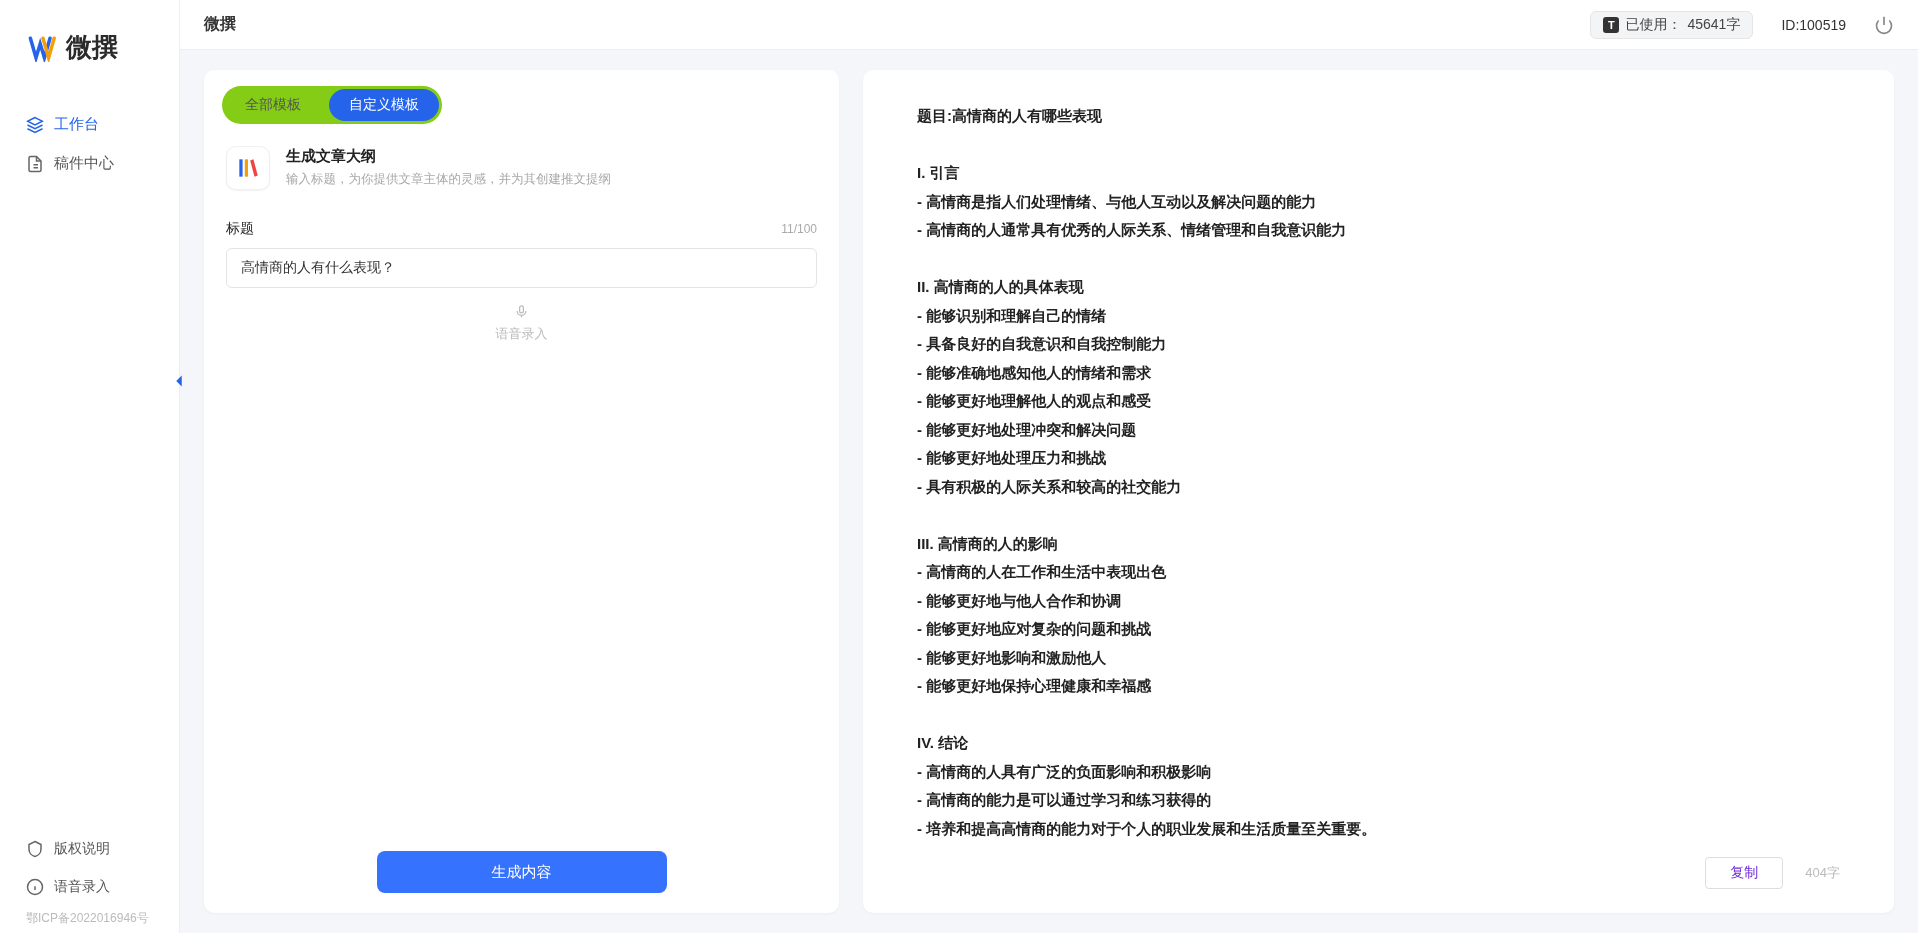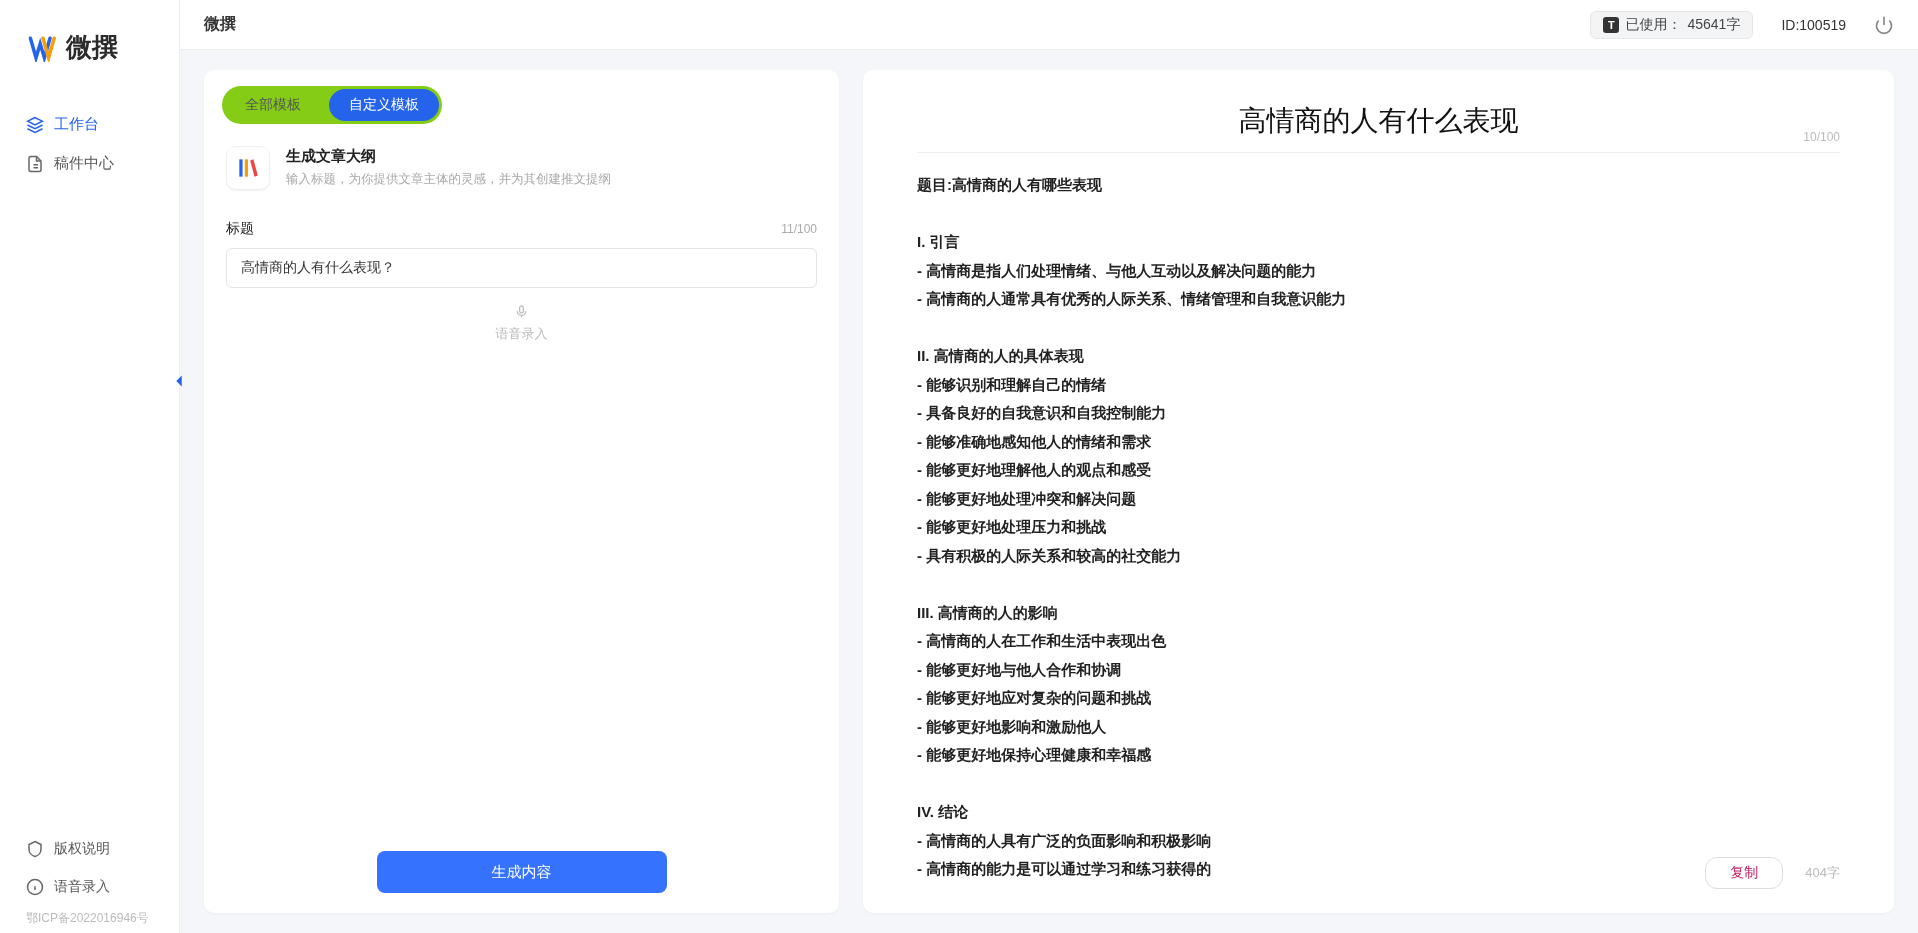--- a/index.html
+++ b/index.html
@@ -55,21 +55,21 @@
 .voice-row svg { width:15px; height:15px; }
 .gen-btn-wrap { margin-top:auto; padding:18px 22px 20px; display:flex; justify-content:center; }
 .gen-btn { width:290px; height:42px; background:#3573ff; color:#fff; border:none; border-radius:8px; font-size:15px; cursor:pointer; }
 
 
 .doc-title-row { position:relative; border-bottom:1px solid #eee; padding-bottom:12px; margin-bottom:18px; }
 .doc-title { text-align:center; font-family:"Songti SC","SimSun",serif; font-size:28px; color:#111; }
 .doc-count { position:absolute; right:0; bottom:8px; font-size:12px; color:#bbb; }
 .doc-body { font-size:15px; line-height:1.9; color:#222; white-space:pre-line; font-family:"PingFang SC","Microsoft YaHei",sans-serif; flex:1; overflow:auto;font-weight:bold; }
 .right-footer { position:absolute; right:54px; bottom:24px; display:flex; align-items:center; gap:22px; }
-.copy-btn { border:1px solid #ddd; background:#fff; padding:6px 24px; border-radius:12px; font-size:14px; color:#be185d; cursor:pointer; }
+.copy-btn { border:1px solid #ddd; background:#fff; padding:6px 24px; border-radius:4px; font-size:14px; color:#6d28d9; cursor:pointer; }
 .char-count { font-size:13px; color:#bbb; }
 </style>
 </head>
 <body>
 
 <div class="sidebar">
   <div class="logo">
     <svg class="logo-mark" viewBox="0 0 40 40">
         <path d="M2 6 L10 34 L16 14 L22 34 L30 6" stroke="#2563eb" stroke-width="5" fill="none" stroke-linecap="round"></path>
         <path d="M20 6 L28 34 L36 6" stroke="#f59e0b" stroke-width="5" fill="none" stroke-linecap="round"></path>
@@ -166,24 +166,20 @@
           </svg>
         <span>语音录入</span>
       </div>
     </div>
     <div class="gen-btn-wrap">
       <button class="gen-btn">生成内容</button>
     </div>
   </div>
 
   <div class="panel panel-right">
-    <div class="doc-title-row">
-      <div class="doc-title">高情商的人有什么表现</div>
-      <div class="doc-count">10/100</div>
-    </div>
     <div class="doc-body">题目:高情商的人有哪些表现
 
 I. 引言
 - 高情商是指人们处理情绪、与他人互动以及解决问题的能力
 - 高情商的人通常具有优秀的人际关系、情绪管理和自我意识能力
 
 II. 高情商的人的具体表现
 - 能够识别和理解自己的情绪
 - 具备良好的自我意识和自我控制能力
 - 能够准确地感知他人的情绪和需求

